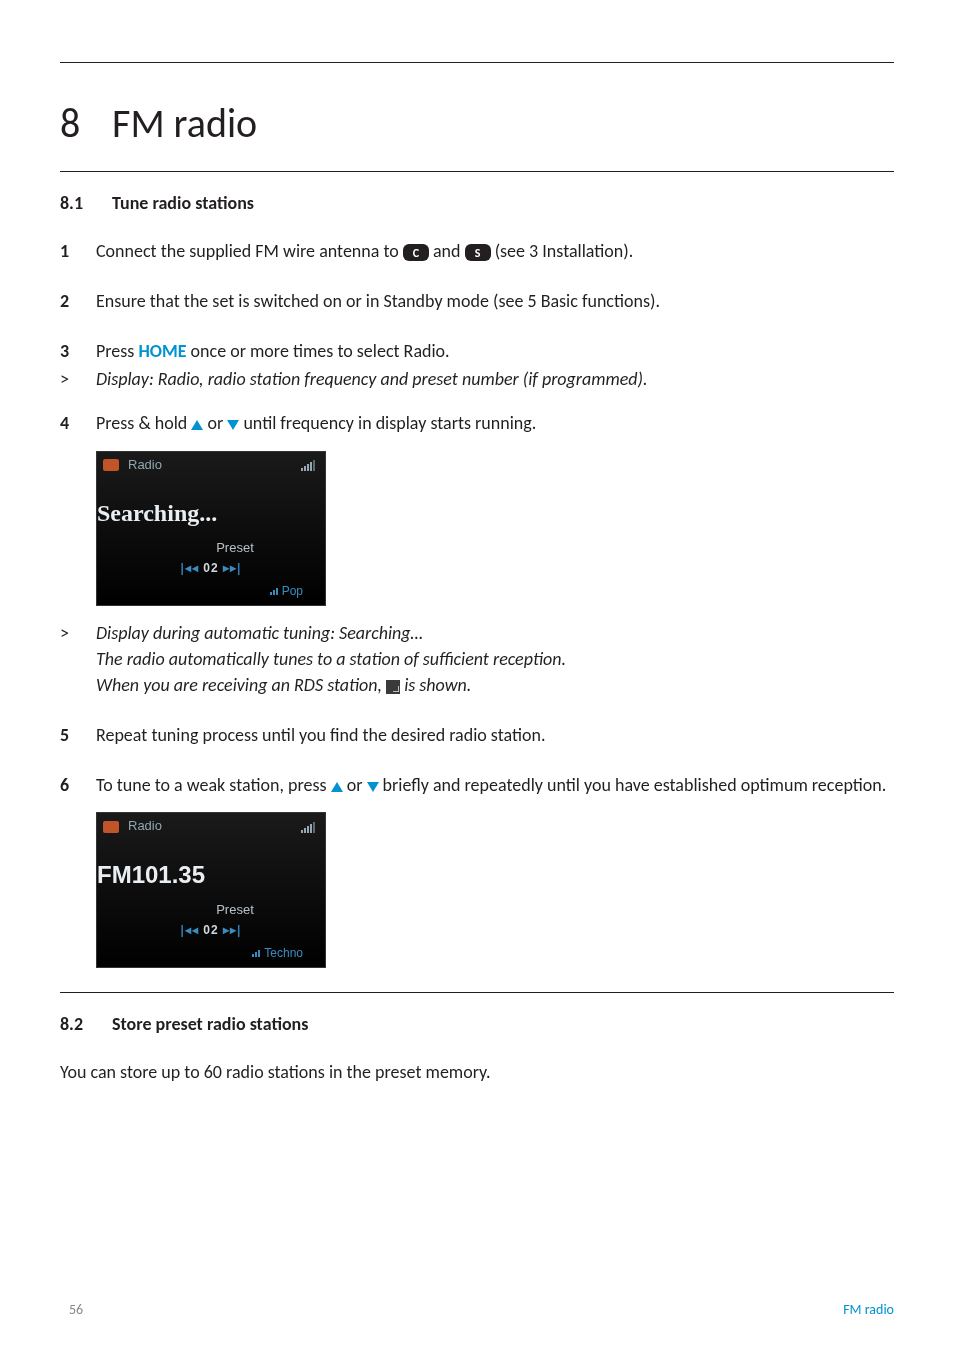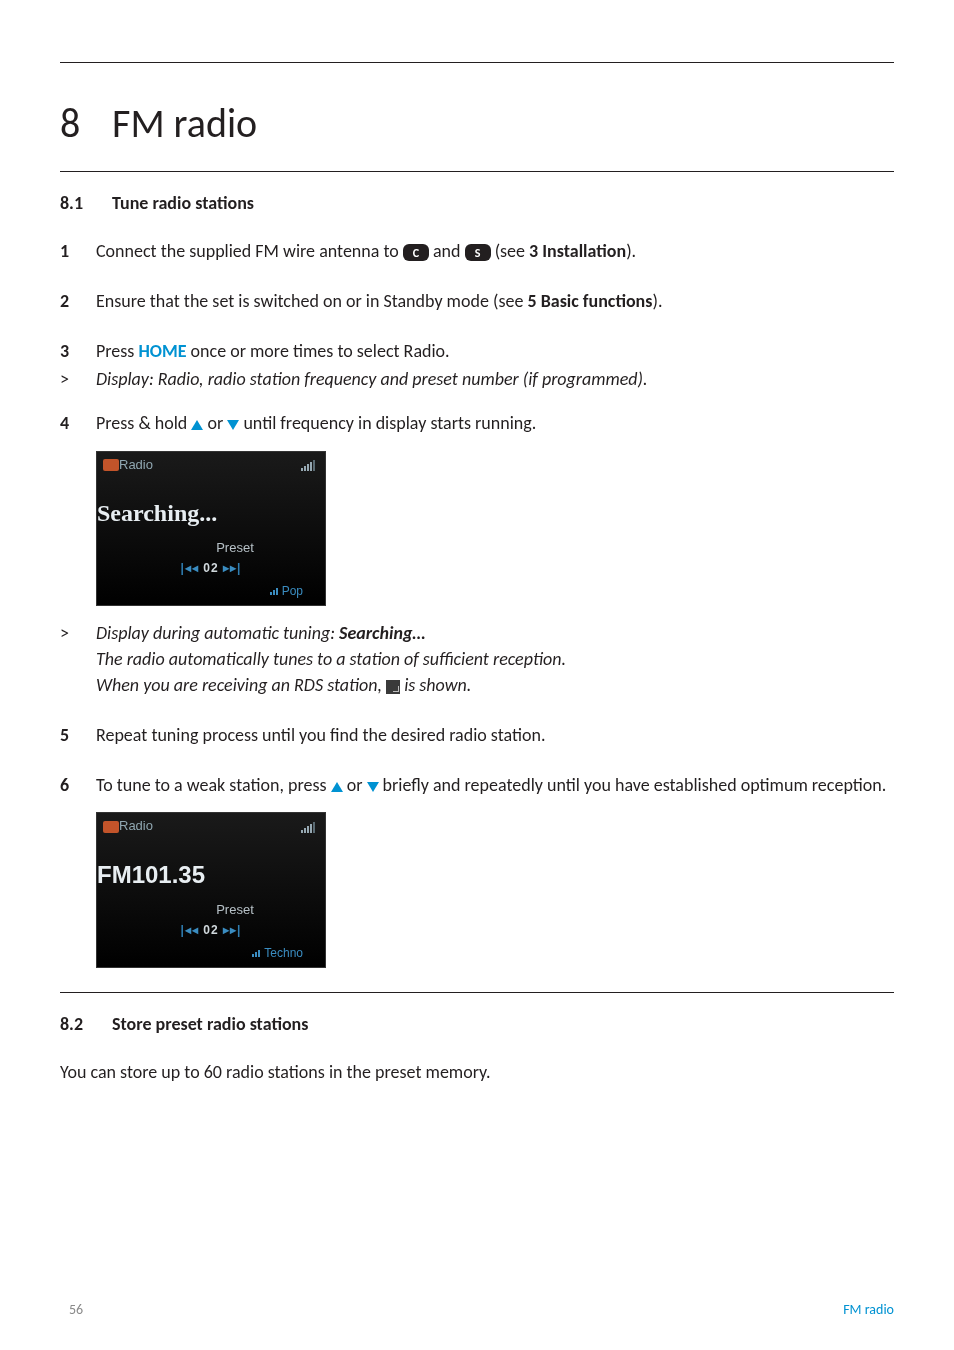--- a/index.html
+++ b/index.html
@@ -48,21 +48,21 @@
     font-weight: bold;
     color: #231f20;
   }
   .step-gt {
     width: 36px;
     flex: 0 0 36px;
     color: #231f20;
   }
   .step-body { flex: 1; }
   .italic { font-style: italic; }
-  .bold { font-weight: bold; }
+  .bold { font-weight: normal; }
   .blue { color: #0092d2; font-weight: bold; }
   .block-gap { height: 16px; }
   .pill {
     display: inline-flex;
     align-items: center;
     justify-content: center;
     background: #231f20;
     color: #ffffff;
     border-radius: 6px;
     min-width: 26px;
@@ -111,21 +111,21 @@
     display: flex;
     justify-content: space-between;
     align-items: center;
     padding: 4px 6px 2px 6px;
     font-size: 13px;
     color: #8fa6b0;
   }
   .lcd-top .left {
     display: flex;
     align-items: center;
-    gap: 0;
+    gap: 9px;
   }
   .radio-chip {
     width: 16px; height: 12px;
     background: #c2542a;
     border-radius: 2px;
     display: inline-block;
   }
   .sig {
     display: inline-block;
     width: 18px; height: 12px;

